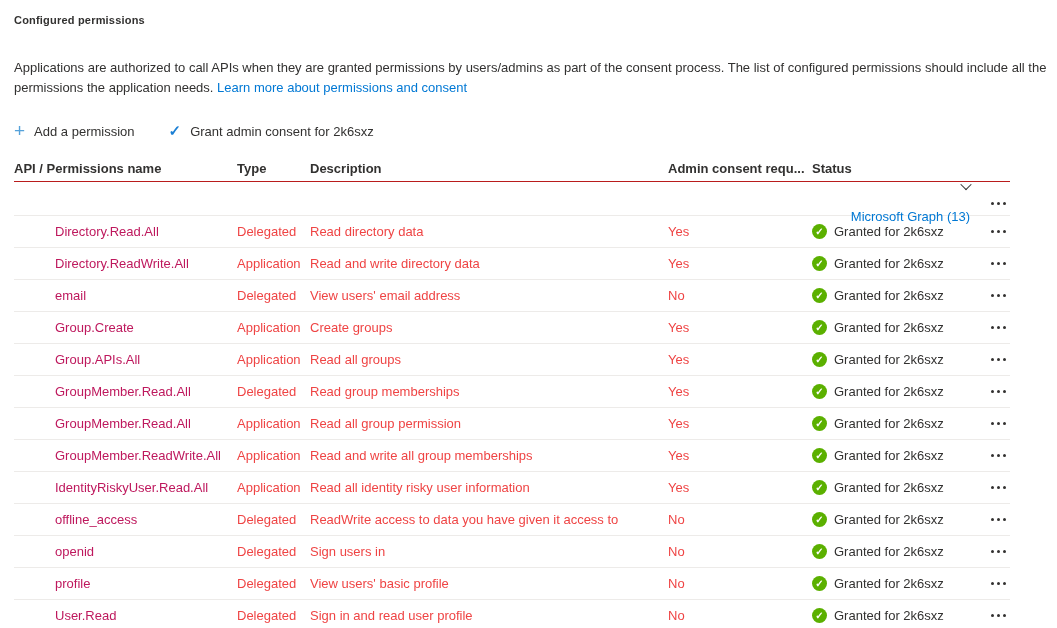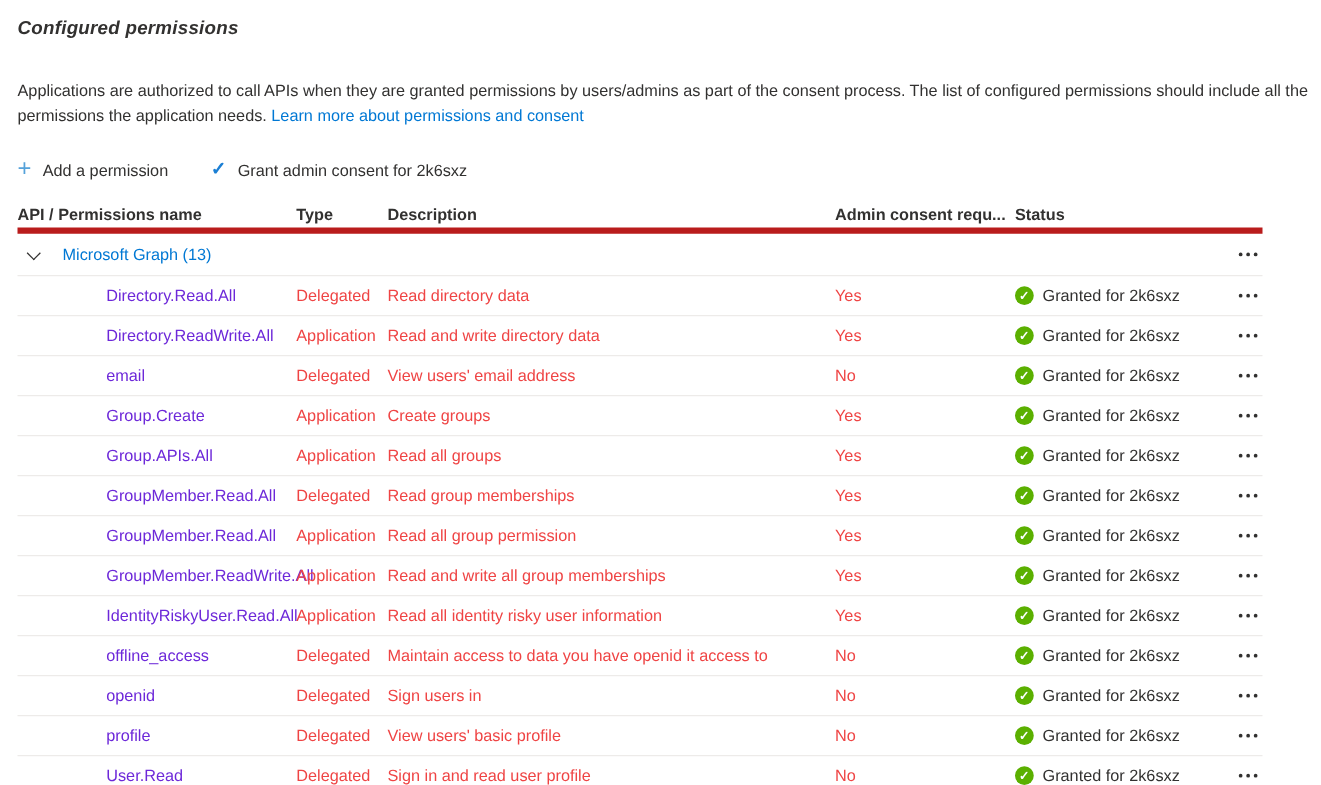--- a/index.html
+++ b/index.html
@@ -6,25 +6,24 @@
   html, body { width: 1057px; height: 628px; overflow: hidden; }
   body {
     background: #ffffff;
     font-family: "Liberation Sans", sans-serif;
     color: #323130;
     font-size: 13px;
   }
   .page { padding: 14px 0 0 14px; }
 
   .page-title {
-    font-size: 15px;
+    font-size: 11px;
     font-weight: 600;
     color: #323130;
     letter-spacing: 0.2px;
-    font-style: italic;
   }
 
   .description {
     margin-top: 32px;
     width: 1036px;
     line-height: 20px;
     color: #323130;
   }
   .learn-more-link {
     color: #0078d4;
@@ -62,35 +61,36 @@
   .perm-table { margin-top: 13px; width: 996px; }
 
   .grid-row {
     display: grid;
     grid-template-columns: 223px 73px 358px 144px 158px 40px;
     align-items: center;
   }
 
   .table-header {
     height: 26px;
-    border-bottom: 5px solid #b91c1c;
+    border-bottom: 1px solid #b91c1c;
     font-weight: 700;
     color: #323130;
   }
 
   .group-row {
     height: 34px;
     border-bottom: 1px solid #edebe9;
   }
   .group-cell {
     grid-column: 1 / 6;
     display: flex;
-    align-items: center;
+    align-items: flex-end;
     gap: 19px;
     padding-left: 9px;
+    flex-direction: column;
   }
   .chevron-down-icon {
     width: 8px; height: 8px;
     border-right: 1.6px solid #323130;
     border-bottom: 1.6px solid #323130;
     transform: rotate(45deg) translate(-1px,-1px);
     display: inline-block;
     cursor: pointer;
   }
   .group-link {
@@ -98,24 +98,23 @@
     text-decoration: none;
     cursor: pointer;
   }
 
   .data-row {
     height: 32px;
     border-bottom: 1px solid #edebe9;
   }
   .name-cell { padding-left: 41px; }
   .perm-link {
-    color: #6d28d9;
+    color: #be185d;
     text-decoration: none;
     cursor: pointer;
-    margin-left: 30px;
   }
   .type-cell, .desc-cell, .admin-cell { color: #ef4444; }
 
   .status-cell {
     display: flex;
     align-items: center;
     gap: 7px;
   }
   .success-check-icon {
     width: 15px; height: 15px;
@@ -369,21 +368,21 @@
               <span class="dot"></span>
       </button>
     </div>
   </div>
 
   <div class="grid-row data-row">
     <div class="name-cell">
       <a class="perm-link">offline_access</a>
     </div>
     <div class="type-cell">Delegated</div>
-    <div class="desc-cell">Maintain access to data you have openid it access to</div>
+    <div class="desc-cell">ReadWrite access to data you have given it access to</div>
     <div class="admin-cell">No</div>
     <div class="status-cell">
       <span class="success-check-icon">✓</span>
       <span>Granted for 2k6sxz</span>
     </div>
     <div class="menu-cell">
       <button class="ellipsis-button">
         <span class="dot"></span>
               <span class="dot"></span>
               <span class="dot"></span>

